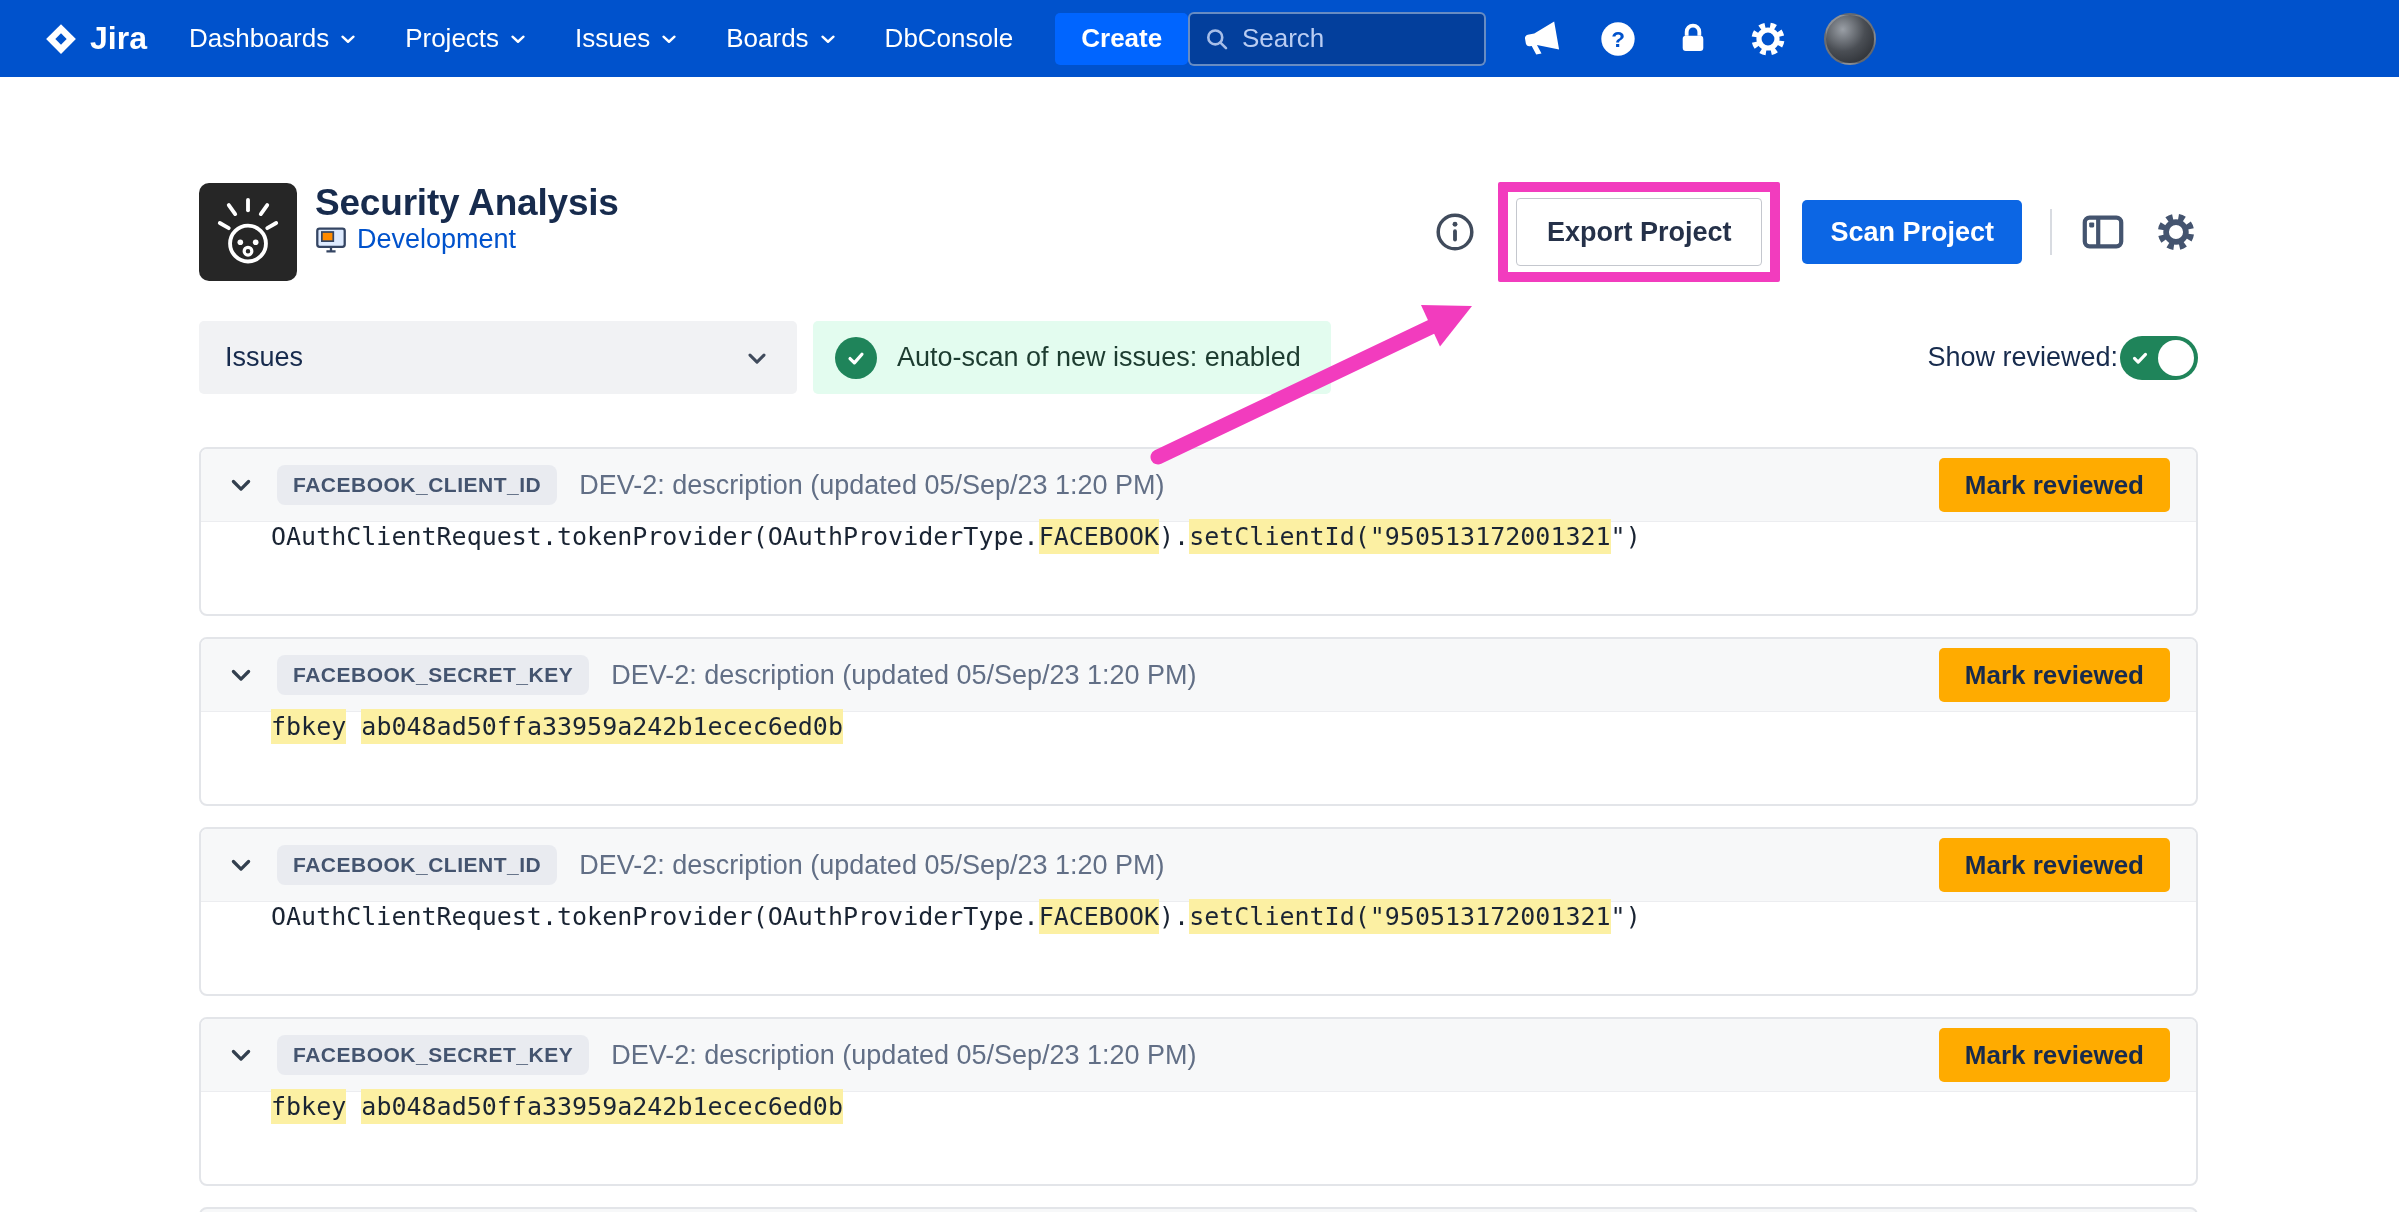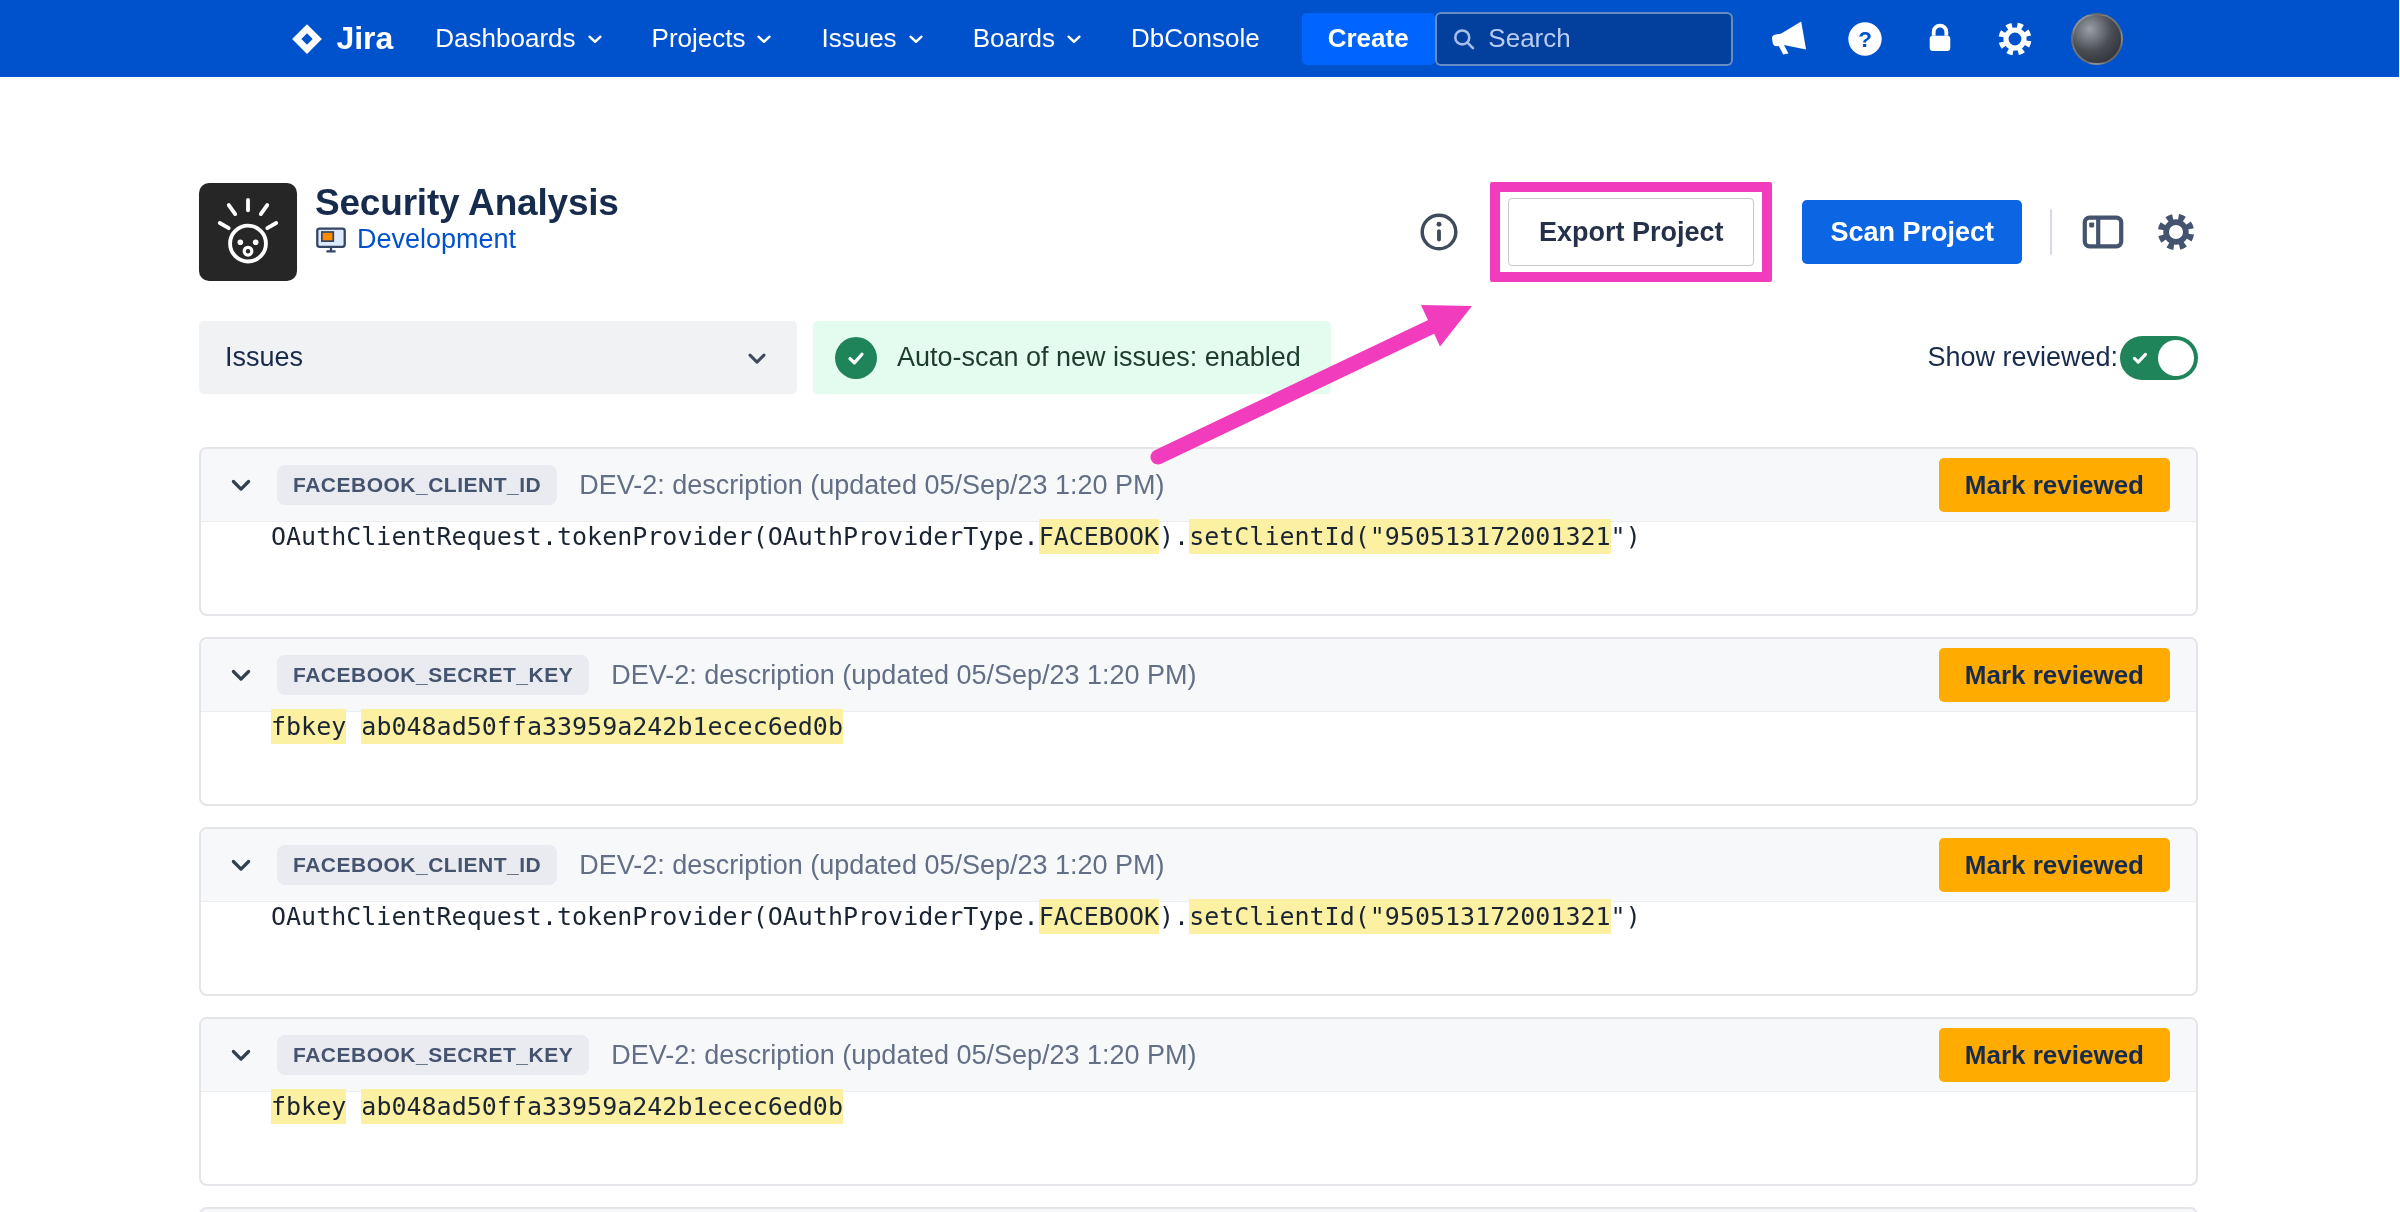--- a/index.html
+++ b/index.html
@@ -6,21 +6,21 @@
   html, body { background: #fff; }
   .page {
     position: relative; width: 2400px; height: 1212px; overflow: hidden;
     background: #fff; font-family: "Liberation Sans", sans-serif; color: #172B4D;
   }
 
   
   .navbar {
     position: absolute; top: 0; left: 0; right: 1px; height: 77px;
     background: var(--navbar-bg, #0052CC);
-    display: flex; align-items: center; justify-content: center;
+    display: flex; align-items: center; justify-content: flex-start;
     padding: 0 30px 0 44px;
   }
   .nav-left { display: flex; align-items: center; gap: 42px; }
   .logo { display: flex; align-items: center; gap: 12px; color: #fff; font-size: 32px; font-weight: 600; cursor: pointer; }
   .nav-items { display: flex; align-items: center; gap: 46px; }
   .nav-item { display: flex; align-items: center; gap: 8px; color: #fff; font-size: 26px; font-weight: 500; cursor: pointer; white-space: nowrap; }
   .create-btn {
     height: 52px; padding: 0 26px; border: none; border-radius: 5px;
     background: var(--create-btn, #0065FF); color: #fff; font-size: 26px; font-weight: 600;
     font-family: inherit; cursor: pointer;
@@ -50,21 +50,21 @@
   }
   .project-avatar {
     width: 98px; height: 98px; border-radius: 10px; background: #262626;
     display: flex; align-items: center; justify-content: center; flex: none;
   }
   .title-block { margin-left: 18px; align-self: flex-start; }
   .title-block h1 { font-size: 37px; font-weight: 700; color: #172B4D; letter-spacing: -0.2px; }
   .proj-row { display: flex; align-items: center; gap: 10px; margin-top: 0; }
   .proj-row a { color: var(--link, #0052CC); font-size: 27px; text-decoration: none; cursor: pointer; }
   .header-actions { margin-left: auto; display: flex; align-items: center; gap: 28px; }
-  .export-wrap { position: relative; margin: 0 20px; }
+  .export-wrap { position: relative; margin: 0 12px; }
   .btn-secondary {
     height: 68px; padding: 0 30px; background: #FFFFFF; border: 1px solid #C4C7CE;
     border-radius: 4px; font-size: 27px; font-weight: 600; color: #253149;
     font-family: inherit; cursor: pointer;
   }
   .annotation-frame {
     position: absolute; left: -18px; top: -16px; right: -18px; bottom: -16px;
     border: 10px solid var(--annotation, #F23CBE); border-radius: 2px;
     pointer-events: none; z-index: 45;
   }

